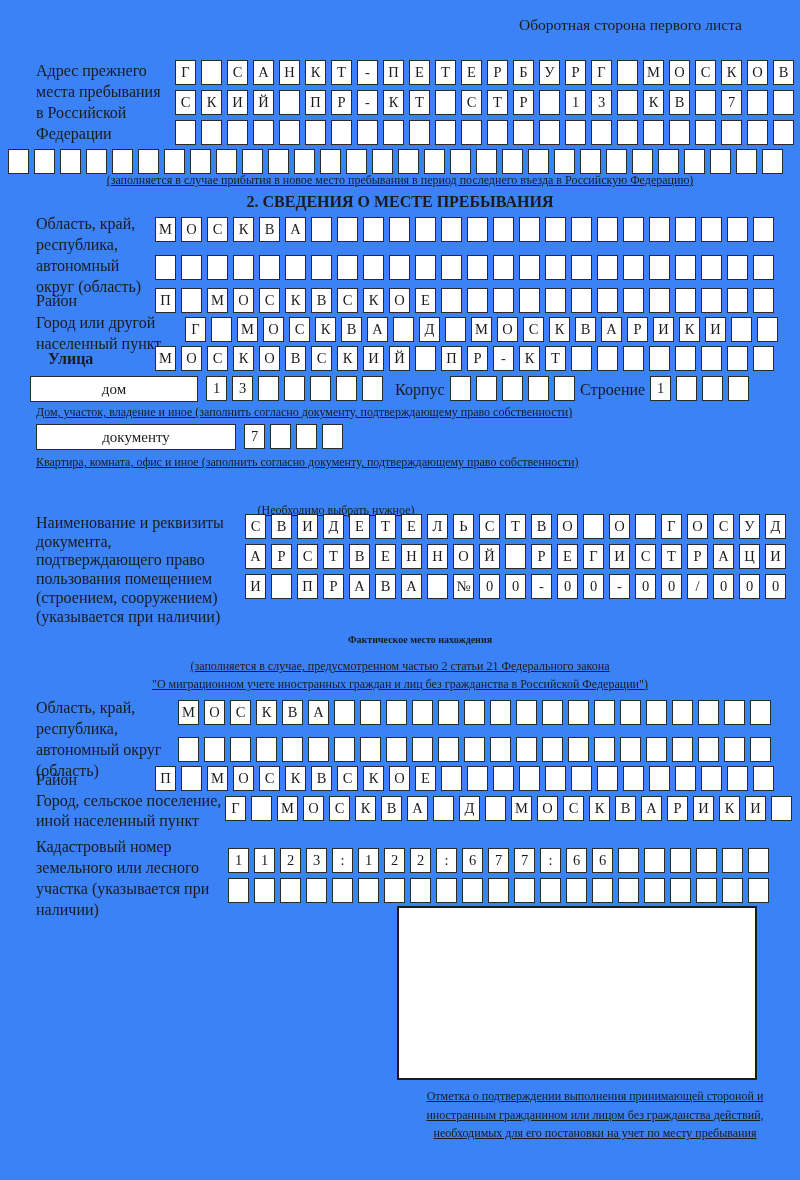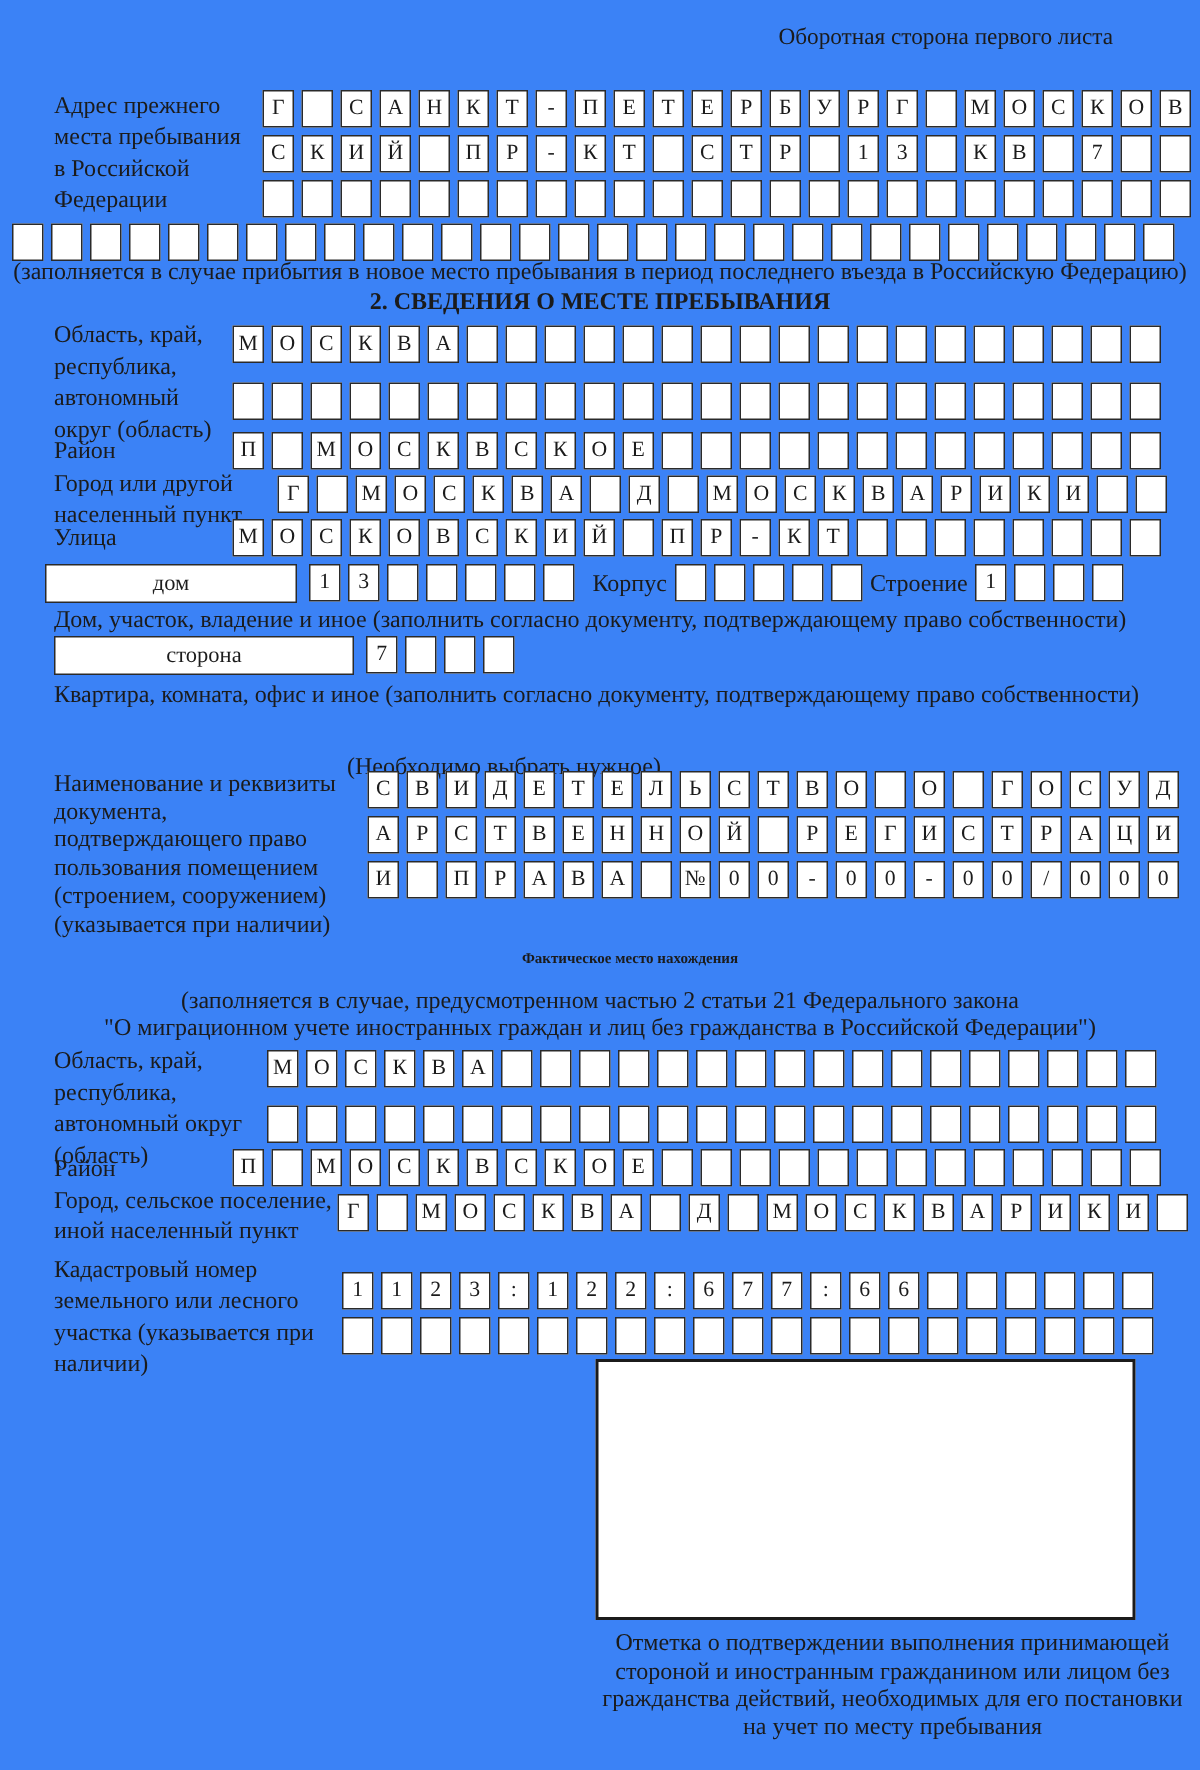--- a/index.html
+++ b/index.html
@@ -1,20 +1,20 @@
 <!DOCTYPE html>
 <html><head>
 <meta charset="utf-8">
 <style>
   html,body{margin:0;padding:0;background:#ffffff;}
   .page{position:relative;width:800px;height:1180px;background:#3b82f6;overflow:hidden;
         font-family:"Liberation Serif","DejaVu Serif",serif;color:#1b1b1b;}
   .abs{position:absolute;}
   .lbl{font-size:16px;line-height:21px;}
-  .cap{font-size:16px;}
+  .cap{font-size:12px;text-decoration:underline;}
   .ttl{font-weight:bold;font-size:16px;}
   .center{width:800px;left:0;text-align:center;}
   .cells{display:flex;gap:5px;}
   .cell{width:21px;height:25px;box-sizing:border-box;border:1.6px solid #2a2a2a;
         display:flex;align-items:center;justify-content:center;
         font-size:14.5px;flex:0 0 auto;background:#fff;}
   .wbox{box-sizing:border-box;border:1.6px solid #2a2a2a;height:26px;display:flex;
         align-items:center;justify-content:center;font-size:15px;background:#fff;}
   .cbox{width:25px;height:28px;box-sizing:border-box;border:1.6px solid #2a2a2a;
         display:inline-flex;align-items:center;justify-content:center;font-size:15px;flex:0 0 auto;}
@@ -245,21 +245,21 @@
       <span class="cell">В</span>
       <span class="cell">А</span>
       <span class="cell">Р</span>
       <span class="cell">И</span>
       <span class="cell">К</span>
       <span class="cell">И</span>
       <span class="cell"></span>
       <span class="cell"></span>
     </div>
 
-  <div class="abs lbl" style="left:36px;top:348px;">Улица</div>
+  <div class="abs lbl" style="left:48px;top:348px;font-weight:bold;">Улица</div>
   <div class="abs cells" style="left:155px;top:346px;">
       <span class="cell">М</span>
       <span class="cell">О</span>
       <span class="cell">С</span>
       <span class="cell">К</span>
       <span class="cell">О</span>
       <span class="cell">В</span>
       <span class="cell">С</span>
       <span class="cell">К</span>
       <span class="cell">И</span>
@@ -300,21 +300,21 @@
     </div>
   <div class="abs lbl" style="left:580px;top:379px;">Строение</div>
   <div class="abs cells" style="left:650px;top:376px;">
       <span class="cell">1</span>
       <span class="cell"></span>
       <span class="cell"></span>
       <span class="cell"></span>
     </div>
   <div class="abs cap" style="left:36px;top:405px;width:740px;">Дом, участок, владение и иное (заполнить согласно документу, подтверждающему право собственности)</div>
 
-  <div class="abs wbox" style="left:36px;top:424px;width:200px;">сторона</div>
+  <div class="abs wbox" style="left:36px;top:424px;width:200px;">документу</div>
   <div class="abs cells" style="left:244px;top:424px;">
       <span class="cell">7</span>
       <span class="cell"></span>
       <span class="cell"></span>
       <span class="cell"></span>
     </div>
   <div class="abs cap" style="left:36px;top:455px;width:740px;">Квартира, комната, офис и иное (заполнить согласно документу, подтверждающему право собственности)</div>
 
   <div class="abs cap" style="left:0;top:503px;width:672px;text-align:center;">(Необходимо выбрать нужное)</div>
 

